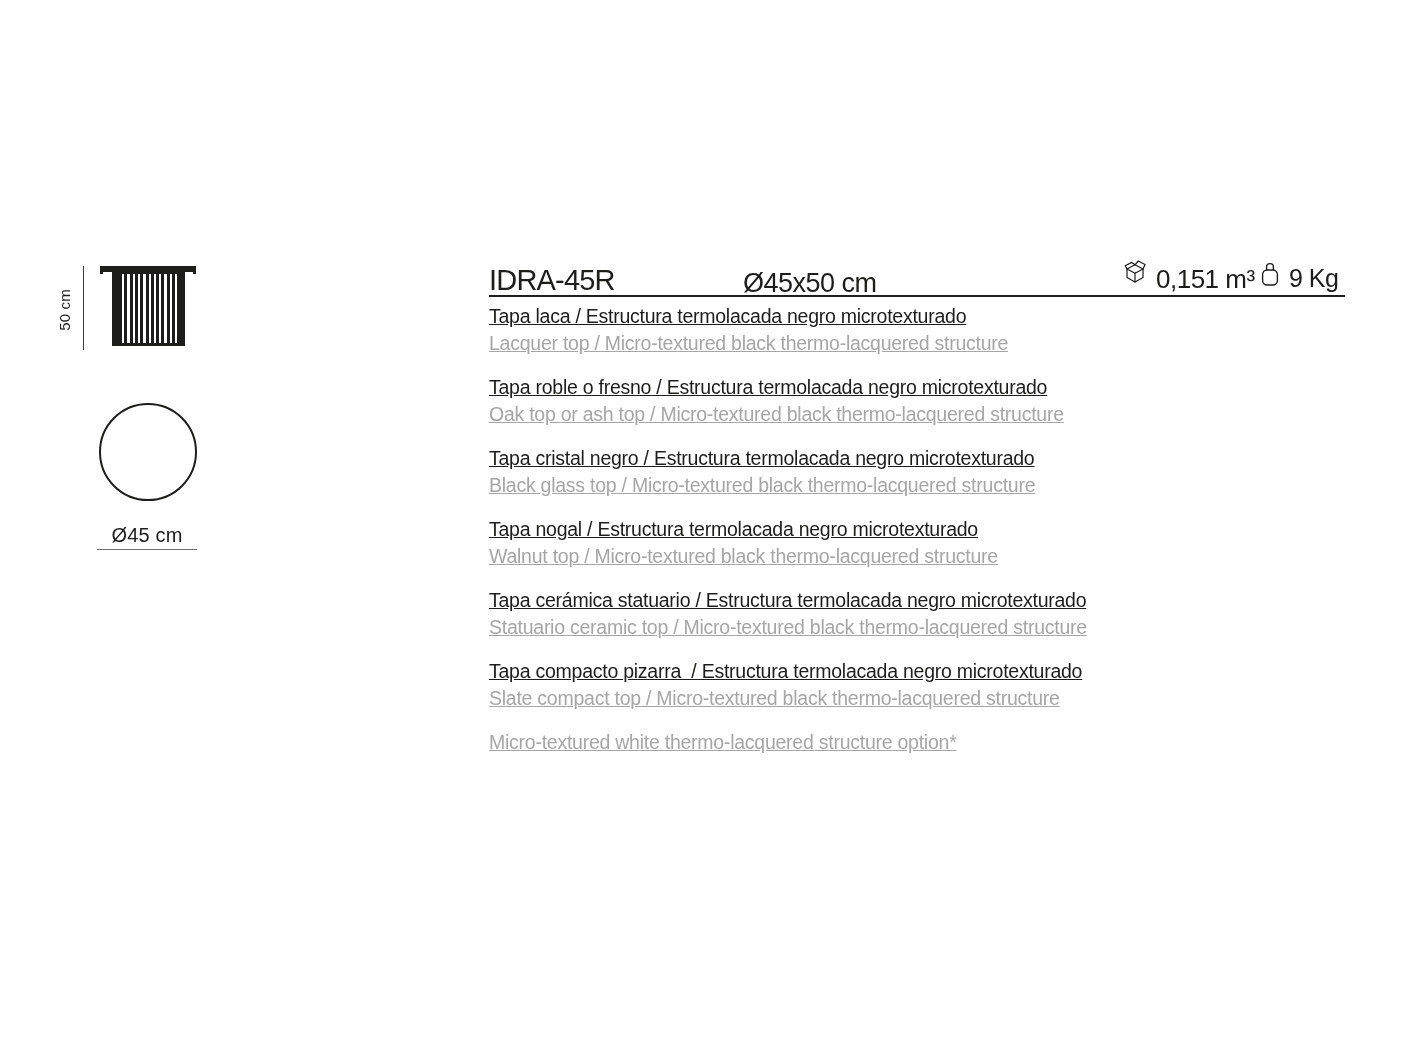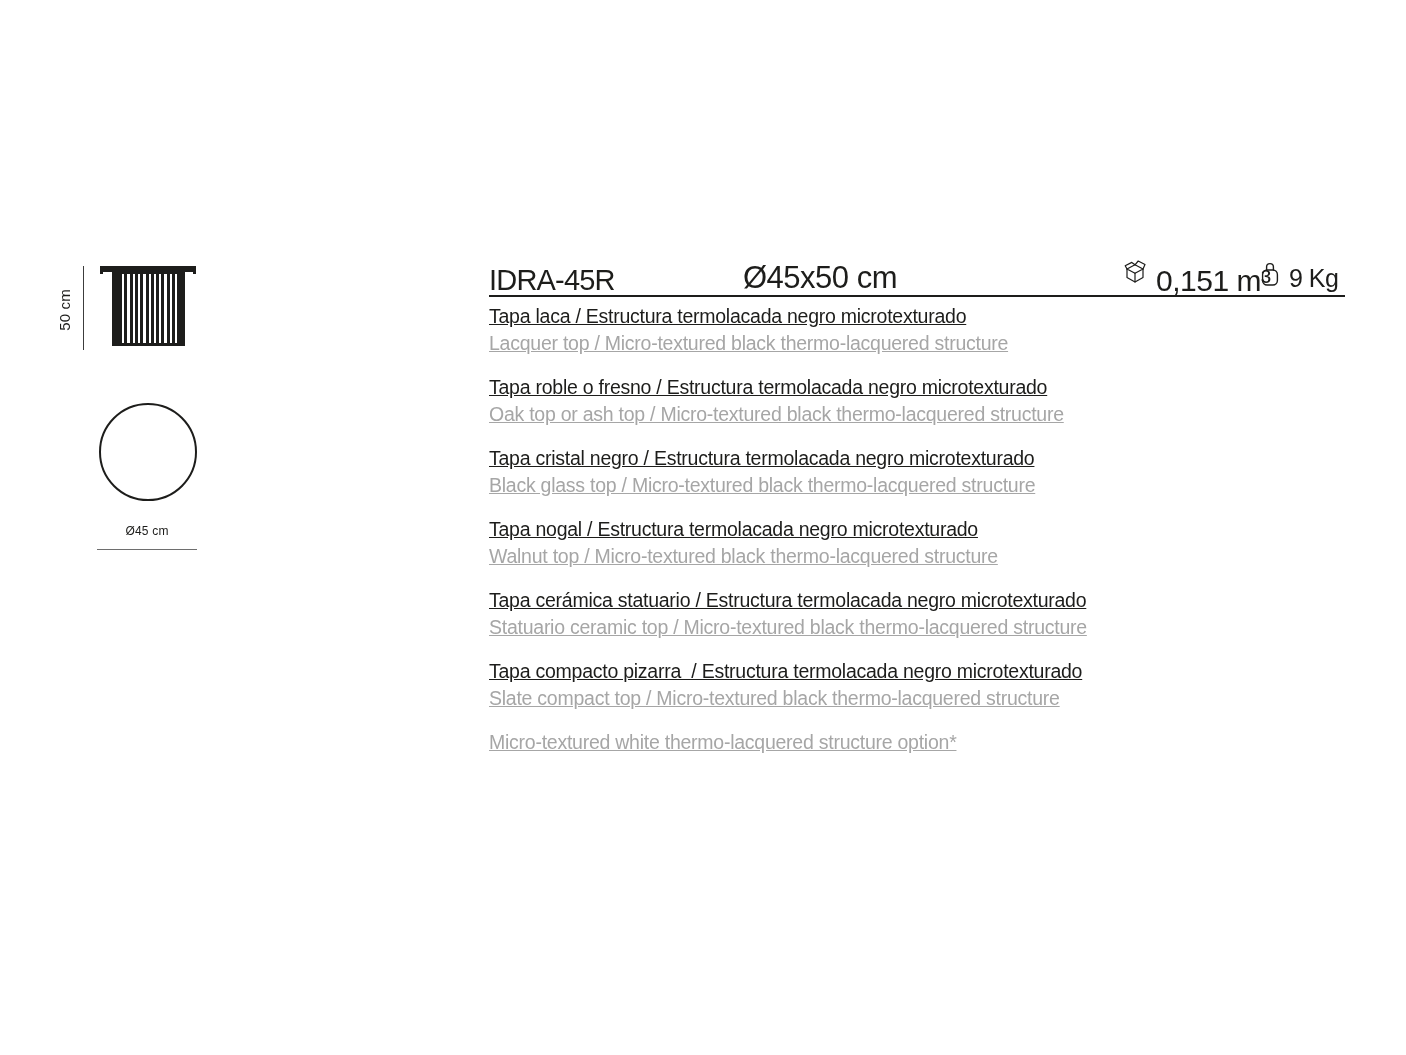--- a/index.html
+++ b/index.html
@@ -40,28 +40,28 @@
     font-size: 15px;
     letter-spacing: 0.2px;
     color: #1d1d1b;
     white-space: nowrap;
   }
   .top-circle {
     left: 99px; top: 403px; width: 94px; height: 94px;
     border: 2px solid #1d1d1b; border-radius: 50%;
     background: #ffffff;
   }
-  .dim-h-label { left: 88px; top: 524px; width: 118px; text-align: center; font-size: 12px; letter-spacing: 0.2px; }
+  .dim-h-label { left: 88px; top: 524px; width: 118px; text-align: center; font-size: 20px; letter-spacing: 0.2px; }
   .dim-h-line  { left: 97px; top: 549px; width: 100px; height: 1px; background: #6e6e6e; }
 
   
   .model { left: 489px; top: 264px; font-size: 29px; letter-spacing: -0.8px; white-space: nowrap; }
-  .size  { left: 743px; top: 260px; font-size: 31px; letter-spacing: -0.5px; white-space: nowrap; }
+  .size  { left: 743px; top: 268px; font-size: 27px; letter-spacing: -0.5px; white-space: nowrap; }
   .vol-icon { left: 1124px; top: 259px; width: 22px; height: 27px; }
-  .vol-text { left: 1156px; top: 264px; font-size: 30px; letter-spacing: -0.5px; white-space: nowrap; }
+  .vol-text { left: 1156px; top: 264px; font-size: 26px; letter-spacing: -0.5px; white-space: nowrap; }
   .wt-icon  { left: 1259px; top: 260px; width: 22px; height: 28px; }
   .wt-text  { left: 1289px; top: 264px; font-size: 25px; letter-spacing: -0.5px; white-space: nowrap; }
   .header-rule { left: 489px; top: 295px; width: 856px; height: 2px; background: #1d1d1b; }
 
   
   .finishes { left: 489px; top: 303px; width: 880px; }
   .fin-block { margin: 0 0 17px 0; }
   .fin-es, .fin-en {
     margin: 0;
     font-size: 19.5px;

